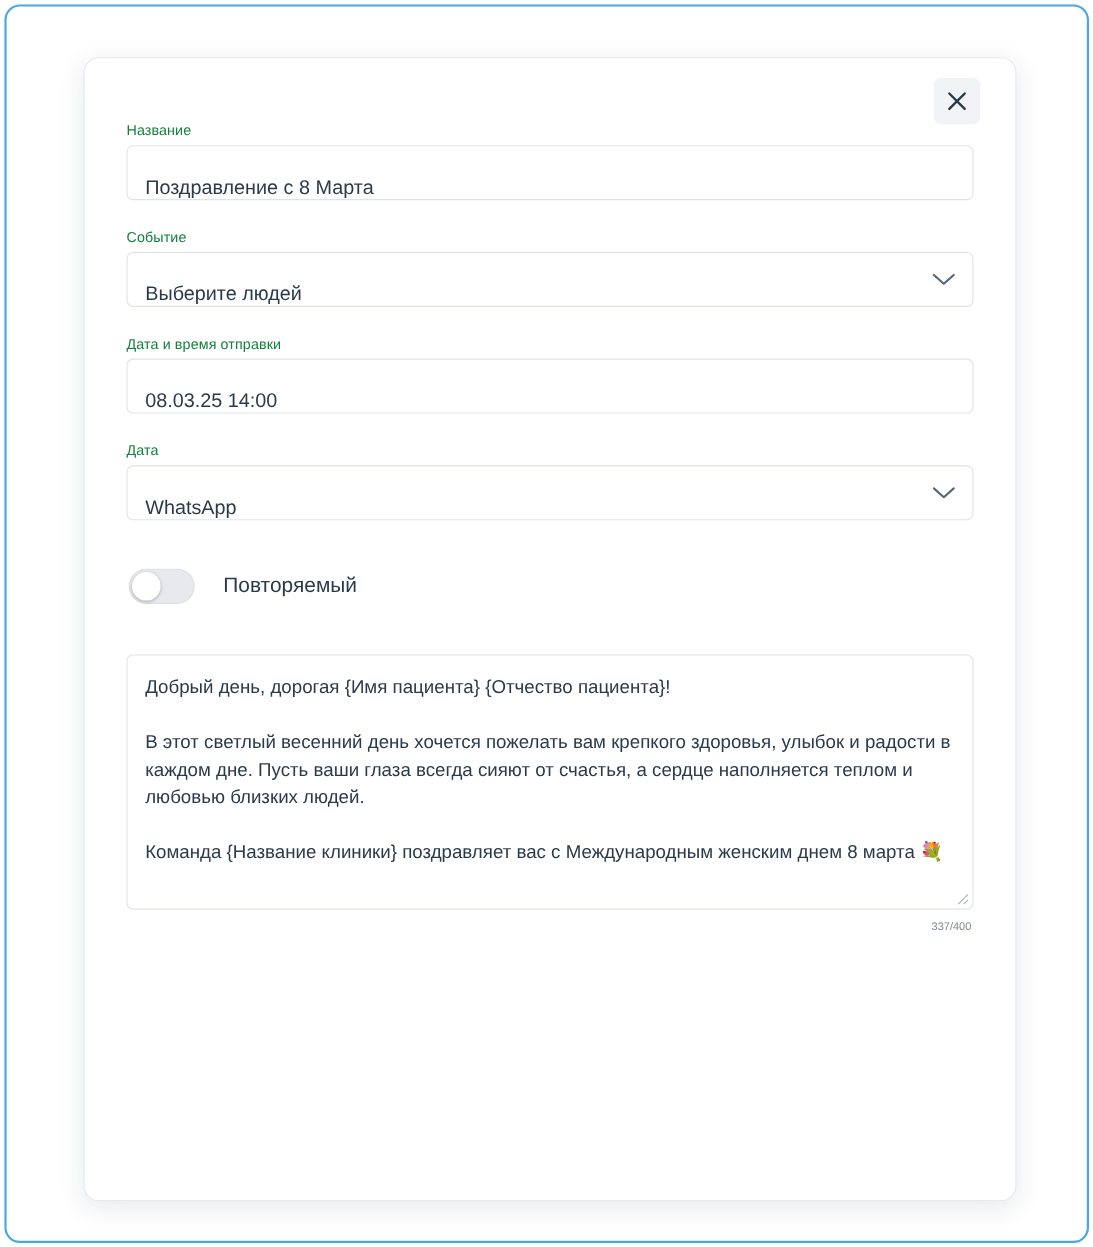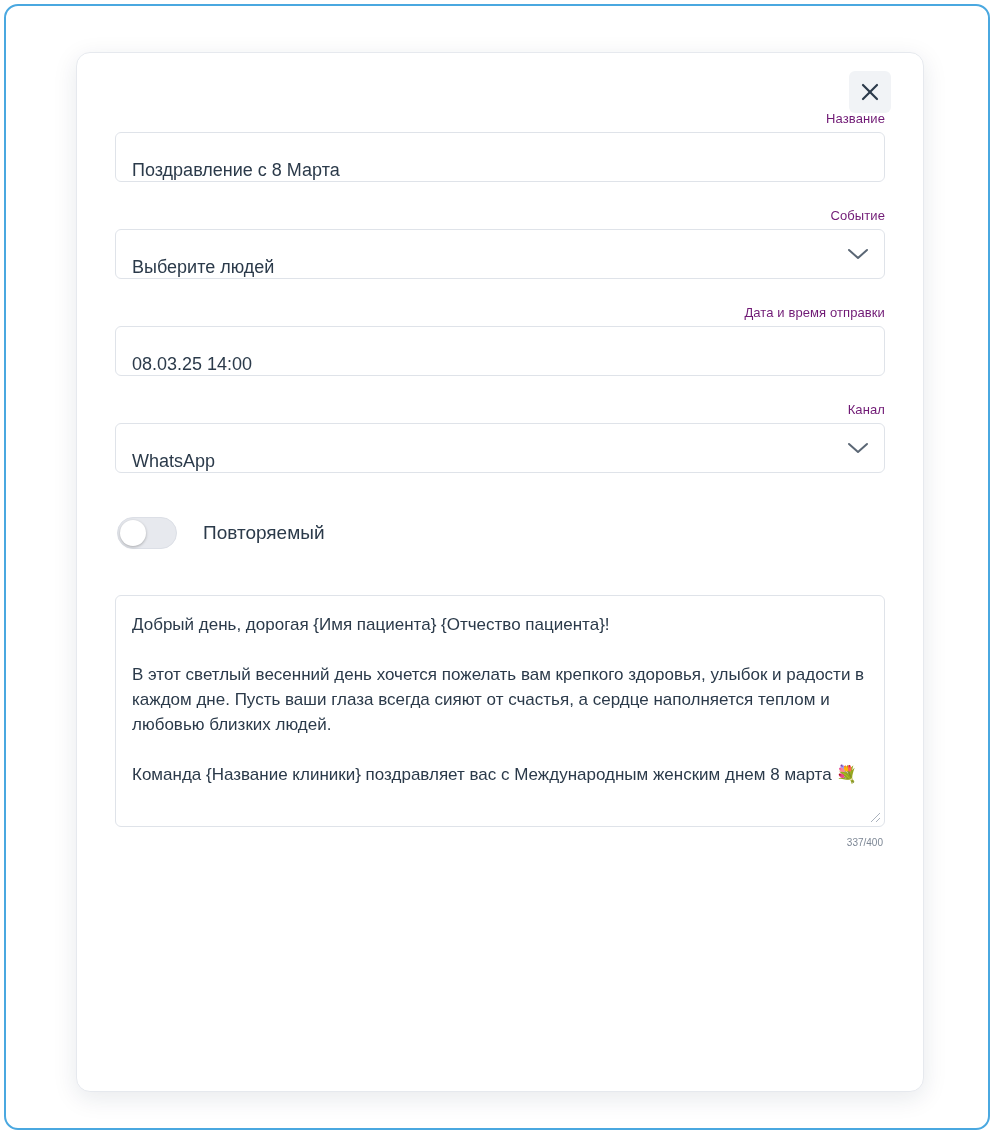--- a/index.html
+++ b/index.html
@@ -76,25 +76,24 @@
     margin-top: 26px;
   }
 
   .field {
     position: relative;
     margin-bottom: 26px;
   }
 
   .field-label {
     font-size: 13px;
-    color: #701a75;
+    color: #15803d;
     margin-bottom: 6px;
     display: block;
     letter-spacing: 0.1px;
-    text-align: right;
   }
 
   .control {
     position: relative;
     width: 100%;
     box-sizing: border-box;
     height: 50px;
     border: 1px solid #dfe3e9;
     border-radius: 6px;
     background: #ffffff;
@@ -235,21 +234,21 @@
       </div>
 
       <div class="field">
         <span class="field-label">Дата и время отправки</span>
         <div class="control">
           <span class="control-value">08.03.25 14:00</span>
         </div>
       </div>
 
       <div class="field">
-        <span class="field-label">Канал</span>
+        <span class="field-label">Дата</span>
         <div class="control select">
           <span class="control-value">WhatsApp</span>
           <span class="chevron">
             <svg width="22" height="14" viewBox="0 0 22 14" aria-hidden="true">
               <polyline points="2,3 11,11 20,3" fill="none" stroke="#5b6775" stroke-width="2" stroke-linecap="round" stroke-linejoin="round"></polyline>
             </svg>
           </span>
         </div>
       </div>
 

